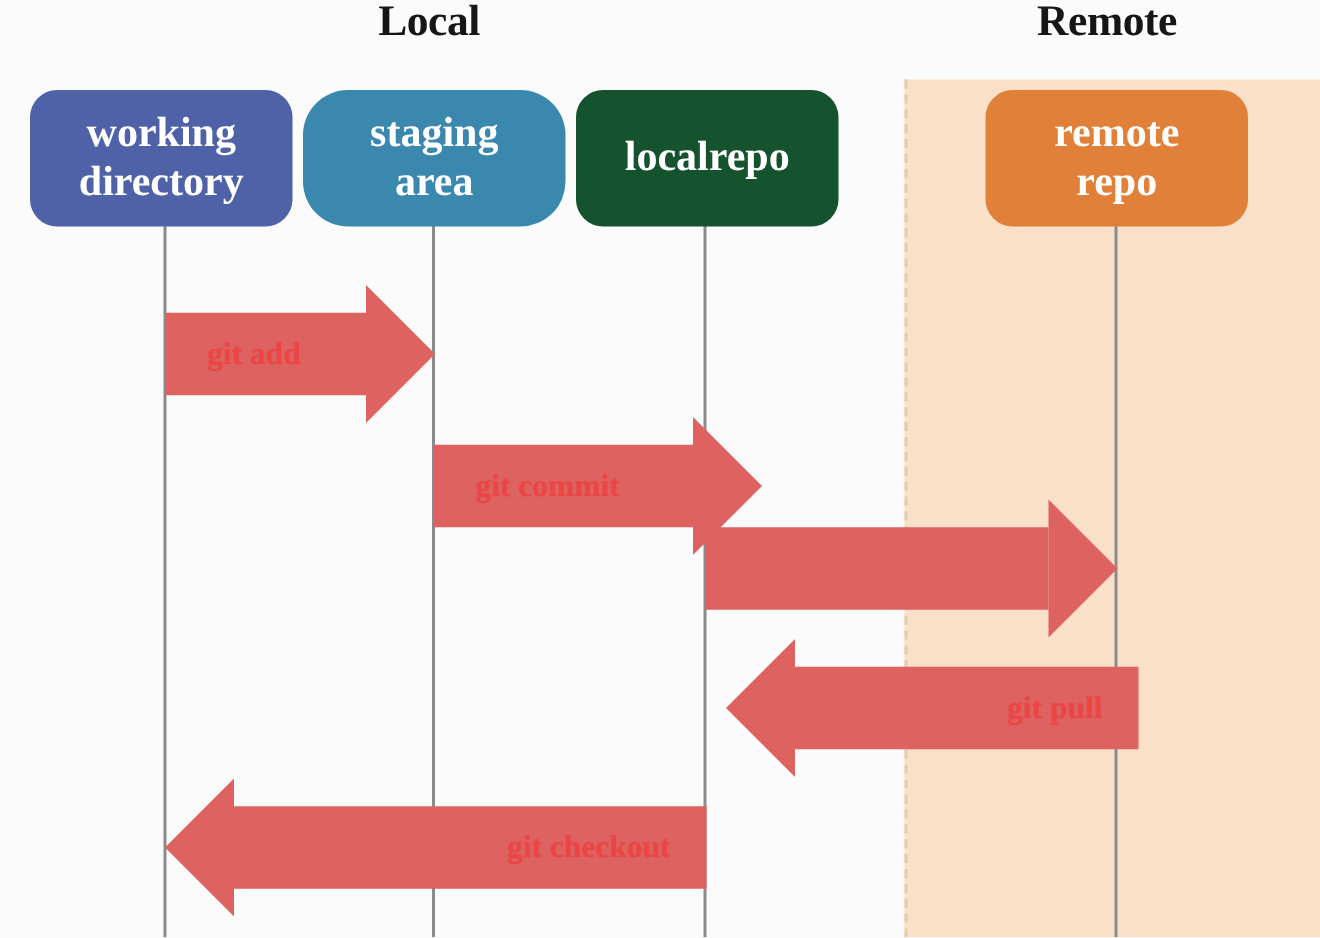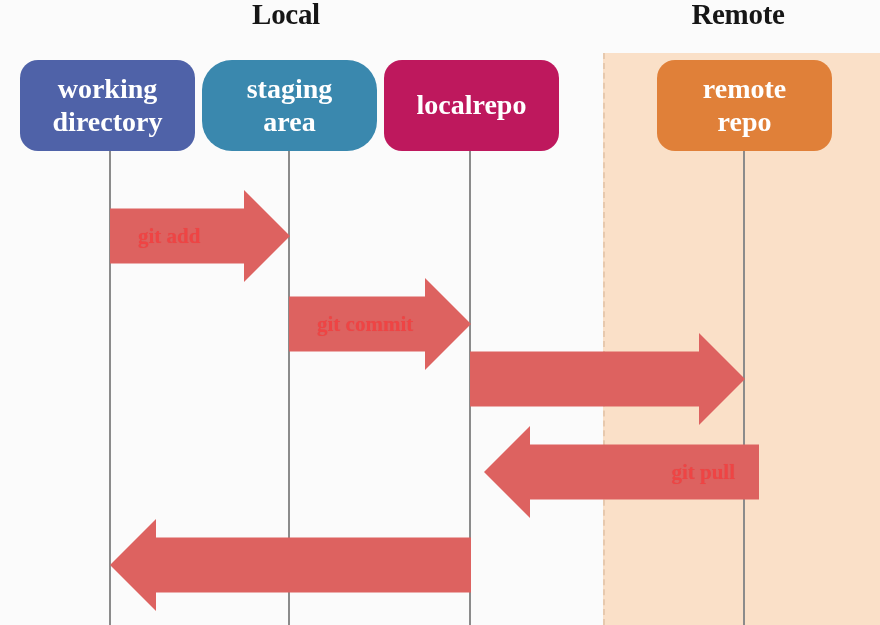--- a/index.html
+++ b/index.html
@@ -121,43 +121,44 @@
       <div class="lifeline" style="left: 109px; background: rgb(139, 139, 139);"></div>
       <div class="lifeline" style="left: 288px; background: rgb(139, 139, 139);"></div>
       <div class="lifeline" style="left: 469px; background: rgb(139, 139, 139);"></div>
       <div class="lifeline" style="left: 743px; background: rgb(139, 139, 139);"></div>
     </div>
   <div id="nodes">
       <div class="node" style="left: 20px; width: 175px; background: rgb(79, 98, 168);"><span>working
 directory</span></div>
       <div class="node" style="left: 202px; width: 175px; background: rgb(58, 136, 174); border-radius: 30px;"><span>staging
 area</span></div>
-      <div class="node" style="left: 384px; width: 175px; background: #be185d;"><span>localrepo</span></div>
+      <div class="node" style="left: 384px; width: 175px; background: #14532d;"><span>localrepo</span></div>
       <div class="node" style="left: 657px; width: 175px; background: rgb(224, 128, 57);"><span>remote
 repo</span></div>
     </div>
   <div id="arrows">
       <div class="arrow right" style="left: 110px; top: 190px; width: 180px; height: 92px;">
         <div class="shaft" style="background: rgb(221, 98, 96);"></div>
         <div class="head" style="border-left: 46px solid rgb(221, 98, 96);"></div>
         <div class="label" style="left: 28px;">git add</div>
       </div>
-      <div class="arrow right" style="left: 289px; top: 278px; width: 182px; height: 92px;">
+      <div class="arrow right" style="left: 289px; top: 278px; width: 182px; height: 92px; padding-left: 37px;">
         <div class="shaft" style="background: rgb(221, 98, 96);"></div>
         <div class="head" style="border-left: 46px solid rgb(221, 98, 96);"></div>
         <div class="label" style="left: 28px;">git commit</div>
       </div>
       <div class="arrow right" style="left: 470px; top: 333px; width: 275px; height: 92px;">
         <div class="shaft" style="background: rgb(221, 98, 96);"></div>
         <div class="head" style="border-left: 46px solid rgb(221, 98, 96);"></div>
       </div>
       <div class="arrow left" style="left: 484px; top: 426px; width: 275px; height: 92px;">
         <div class="shaft" style="background: rgb(221, 98, 96);"></div>
         <div class="head" style="border-right: 46px solid rgb(221, 98, 96);"></div>
         <div class="label" style="right: 24px;">git pull</div>
       </div>
       <div class="arrow left" style="left: 110px; top: 519px; width: 361px; height: 92px;">
         <div class="shaft" style="background: rgb(221, 98, 96);"></div>
         <div class="head" style="border-right: 46px solid rgb(221, 98, 96);"></div>
+        <div class="label" style="right: 24px;">git checkout</div>
       </div>
     </div>
 
 </div>
 
 </body></html>

